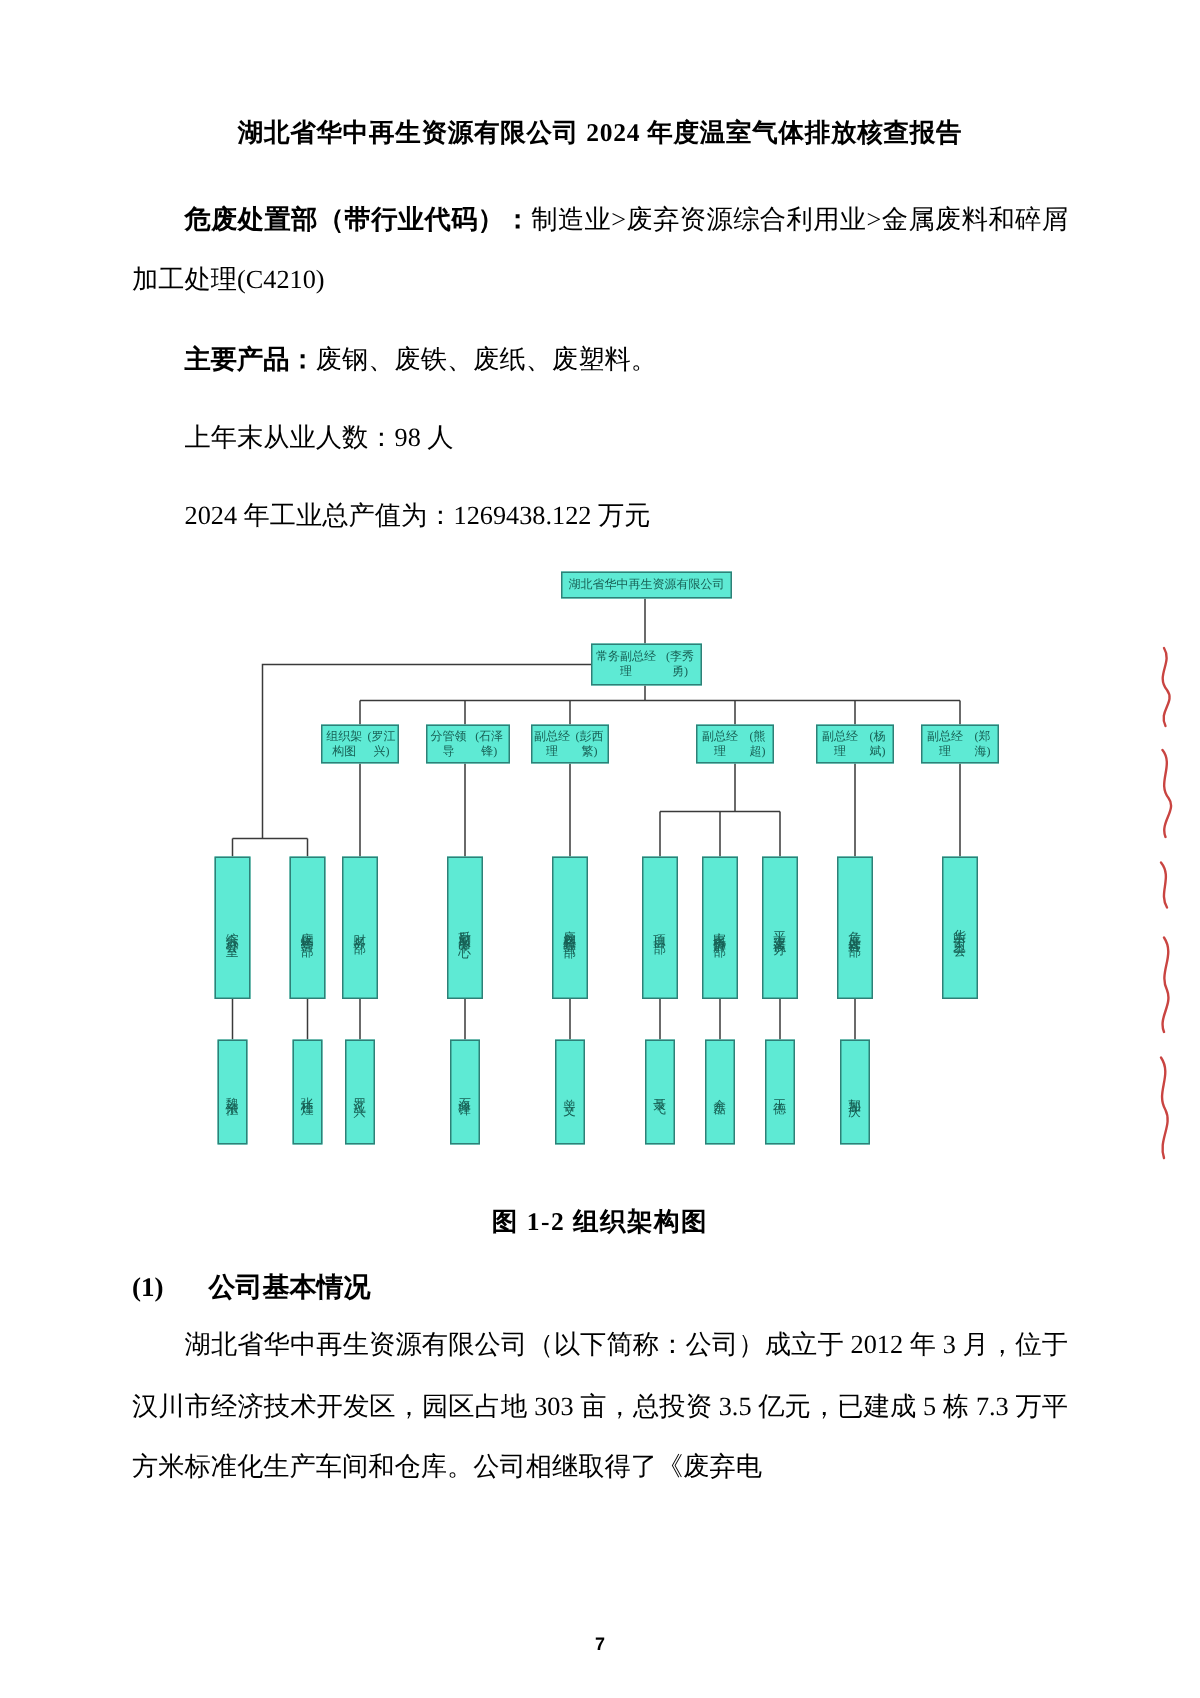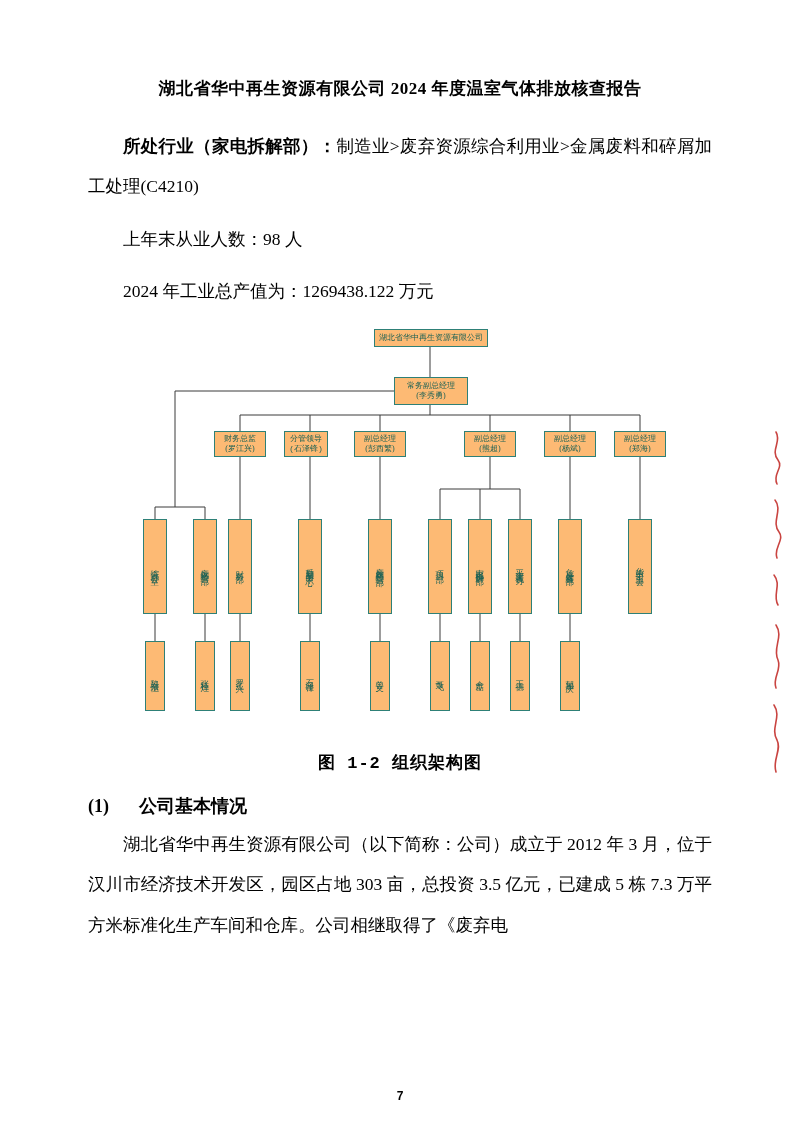--- a/index.html
+++ b/index.html
@@ -16,53 +16,54 @@
   .para{font-size:17.5px;line-height:2.3;margin:0;text-align:justify;}
   .indent{text-indent:2em;}
   .p-industry{margin-top:26px;}
   .p-products{margin-top:12px;}
   .p-line{margin-top:12px;}
   b.inline-label{font-weight:bold;}
   
   .org-chart{position:relative;width:800px;height:420px;margin-top:8px;}
   .connectors{position:absolute;left:0;top:0;width:800px;height:420px;}
   .obox{
-    position:absolute;border:1px solid #2e8077;background:#fdba74;color:#175f54;
+    position:absolute;border:1px solid #2e8077;background:#5eead4;color:#175f54;
     display:flex;align-items:center;justify-content:center;text-align:center;
     font-size:8px;line-height:1.25;box-sizing:border-box;
   }
-  .mbox{flex-direction:column;text-align:center;}
+  .mbox{flex-direction:row;text-align:center;}
   .vbox{
     writing-mode:vertical-rl;text-orientation:upright;letter-spacing:2px;
     font-size:8.5px;
   }
   .figure-caption{
-    margin-top:12px;text-align:center;font-weight:bold;font-size:17px;letter-spacing:1px;font-family:Liberation Mono, monospace;
+    margin-top:12px;text-align:center;font-weight:bold;font-size:17px;letter-spacing:1px;
   }
   .section-heading{
     display:flex;margin-top:20px;font-weight:bold;font-size:18px;gap:30px;align-items:baseline;
   }
   .p-body{margin-top:6px;}
   .page-number{
     position:absolute;bottom:44px;left:0;width:100%;text-align:center;
     font-size:12px;font-weight:bold;font-family:"Liberation Sans",sans-serif;
   }
   .red-marks{position:absolute;right:8px;top:415px;}
 </style>
 </head>
 <body>
 
 <div class="page">
 
   <div class="doc-title">湖北省华中再生资源有限公司 2024 年度温室气体排放核查报告</div>
 
   <div class="content">
 
-    <p class="para indent p-industry"><b class="inline-label">所处行业（家电拆解部）：</b><span>制造业&gt;废弃资源综合利用业&gt;金属废料和碎屑加工处理(C4210)</span></p>
+    <p class="para indent p-industry"><b class="inline-label">危废处置部（带行业代码）：</b><span>制造业&gt;废弃资源综合利用业&gt;金属废料和碎屑加工处理(C4210)</span></p>
 
+    <p class="para indent p-products"><b class="inline-label">主要产品：</b><span>废钢、废铁、废纸、废塑料。</span></p>
 
     <p class="para indent p-line">上年末从业人数：98 人</p>
 
 
     <p class="para indent p-line">2024 年工业总产值为：1269438.122 万元</p>
 
   </div>
 
   <div class="org-chart">
     <svg class="connectors" viewBox="0 0 800 420" xmlns="http://www.w3.org/2000/svg">
@@ -72,24 +73,24 @@
     <div class="obox" style="left:374px;top:10px;width:114px;height:18px;">
         <span>湖北省华中再生资源有限公司</span>
       </div>
 
     <div class="obox mbox" style="left:394px;top:58px;width:74px;height:28px;">
       <span>常务副总经理</span>
       <span>(李秀勇)</span>
     </div>
 
     <div class="obox mbox" style="left:214px;top:112px;width:52px;height:26px;">
-      <span>财务总监</span>
+      <span>组织架构图</span>
       <span>(罗江兴)</span>
     </div>
-    <div class="obox mbox" style="left:284px;top:112px;width:44px;height:26px;font-family:Liberation Mono, monospace;">
+    <div class="obox mbox" style="left:284px;top:112px;width:56px;height:26px;">
       <span>分管领导</span>
       <span>(石泽锋)</span>
     </div>
     <div class="obox mbox" style="left:354px;top:112px;width:52px;height:26px;">
       <span>副总经理</span>
       <span>(彭西繁)</span>
     </div>
     <div class="obox mbox" style="left:464px;top:112px;width:52px;height:26px;">
       <span>副总经理</span>
       <span>(熊超)</span>

